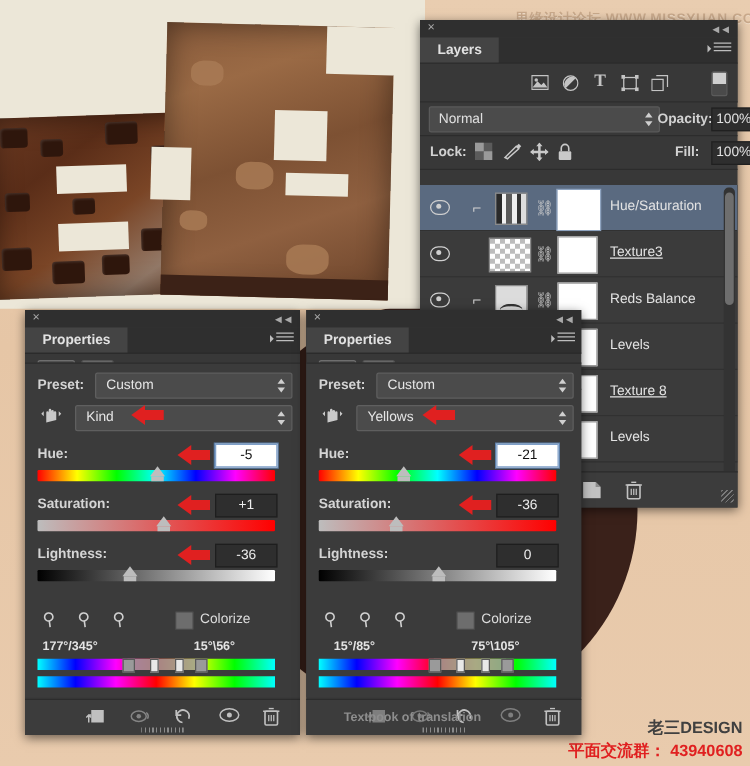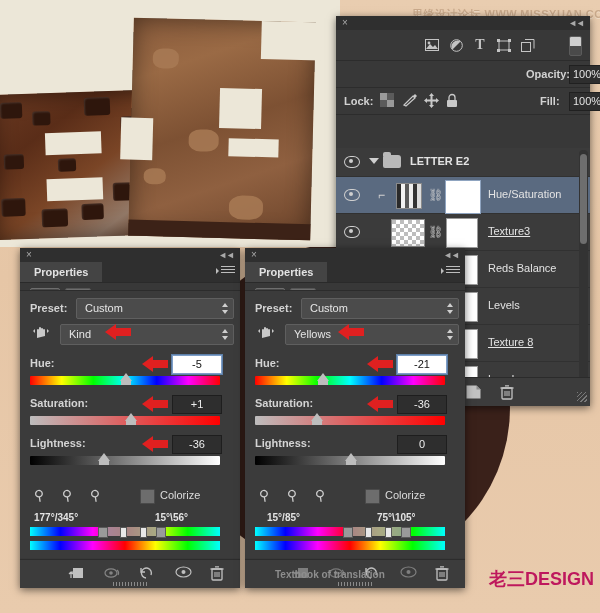--- a/index.html
+++ b/index.html
@@ -46,22 +46,22 @@
   .d3{left:98px;top:118px;width:50px;height:18px;background:#ece7d8;}
   .d4{left:128px;top:0px;width:60px;height:38px;background:#3a2116;}
   .dark-strip{position:absolute;left:0;bottom:0;width:100%;height:16px;
     background:#3c2217;}
   .crumb{position:absolute;border-radius:40%;background:#a87a55;opacity:.85;}
 
   
   .wm-top{position:absolute;left:412px;top:7px;font-size:11px;font-weight:bold;
     color:#c9a98b;letter-spacing:.5px;text-shadow:0 1px 0 rgba(255,255,255,.3);
     white-space:nowrap;}
-  .wm-brand{position:absolute;right:6px;bottom:22px;font-size:18px;font-weight:bold;
-    color:#be185d;letter-spacing:0px;white-space:nowrap;}
+  .wm-brand{position:absolute;right:6px;bottom:22px;font-size:13px;font-weight:bold;
+    color:#404040;letter-spacing:0px;white-space:nowrap;}
   .wm-qq{position:absolute;right:6px;bottom:3px;font-size:13px;font-weight:bold;
     color:#e02020;white-space:nowrap;}
 
   
   .panel{position:absolute;background:#383838;
     box-shadow:0 2px 8px rgba(0,0,0,.55);
     color:#c8c8c8;font-size:11px;}
   .panel-topbar{height:14px;background:#2f2f2f;position:relative;}
   .close-x{position:absolute;left:6px;top:2px;width:9px;height:9px;
     color:#a9a9a9;font-size:10px;line-height:9px;cursor:pointer;}
@@ -259,25 +259,35 @@
     <div class="cut d1"></div>
     <div class="dark-strip"></div>
     <div class="crumb" style="left:20px;top:30px;width:26px;height:20px;"></div>
     <div class="crumb" style="left:58px;top:110px;width:30px;height:22px;"></div>
     <div class="crumb" style="left:100px;top:175px;width:34px;height:24px;"></div>
     <div class="crumb" style="left:14px;top:150px;width:22px;height:16px;"></div>
   </div>
 
   <div class="wm-top">思缘设计论坛 WWW.MISSYUAN.COM</div>
   <div class="wm-brand">老三DESIGN</div>
+  <div class="wm-qq">平面交流群： 43940608</div>
 
   <div class="panel" id="layers-panel">
     <div class="panel-topbar">
       <span class="close-x">×</span>
       <span class="collapse-arrows">◄◄</span>
+    </div>
+    <div class="tabstrip">
+      <div class="tab">Layers</div>
+      <div class="panel-menu">
+        <span class="tri"></span>
+          <i></i>
+          <i></i>
+          <i></i>
+      </div>
     </div>
 
     <div class="layers-kindrow">
       <div class="filter-icons">
         <span class="fic">
           <svg width="14" height="12" viewBox="0 0 14 12">
               <rect x="0.5" y="0.5" width="13" height="11" fill="none" stroke="#c4c4c4"></rect>
               <circle cx="4" cy="4" r="1.4" fill="#c4c4c4"></circle>
               <path d="M1 10 L5 5 L8 8 L10 6 L13 10 Z" fill="#c4c4c4"></path>
             </svg>
@@ -302,20 +312,24 @@
           <svg width="14" height="13" viewBox="0 0 14 13">
               <rect x="0.5" y="3.5" width="9" height="9" fill="none" stroke="#c4c4c4"></rect>
               <path d="M4 0.5 h9 v9" fill="none" stroke="#c4c4c4"></path>
             </svg>
         </span>
       </div>
       <div class="toggle-pill"></div>
     </div>
 
     <div class="blendrow">
+      <div class="blend-select">
+        <span>Normal</span>
+        <span class="spin"></span>
+      </div>
       <span class="lbl" style="left:190px;top:7px;">Opacity:</span>
       <span class="numbox" style="left:233px;top:4px;width:34px;">100%</span>
 
     </div>
 
     <div class="lockrow">
       <span class="lbl" style="left:8px;top:7px;">Lock:</span>
       <span class="lock-ic" style="left:44px;">
         <svg width="14" height="14" viewBox="0 0 14 14">
             <rect width="14" height="14" fill="#5b5b5b"></rect>
@@ -340,29 +354,20 @@
             <rect x="1" y="7" width="10" height="7" rx="1" fill="#c9c9c9"></rect>
           </svg>
       </span>
       <span class="lbl" style="left:204px;top:7px;">Fill:</span>
       <span class="numbox" style="left:233px;top:4px;width:34px;">100%</span>
 
     </div>
 
     <div class="layer-list">
 
-      <div class="layer-row" style="height:28px;">
-        <span class="eye" style="top:8px;">
-            <span class="o"></span>
-            <span class="p"></span>
-          </span>
-        <span class="grp-arrow" style="top:10px;"></span>
-        <span class="folder" style="top:7px;"></span>
-        <span class="layer-name" style="left:74px;top:7px;font-weight:bold;">LETTER E2</span>
-      </div>
 
       <div class="layer-row sel">
         <span class="eye">
             <span class="o"></span>
             <span class="p"></span>
           </span>
         <span class="clip-arrow">⌐</span>
         <span class="thumb adj" style="left:60px;"></span>
         <span class="link-ic" style="left:92px;">⛓</span>
         <span class="mask-thumb selected" style="left:110px;"></span>

